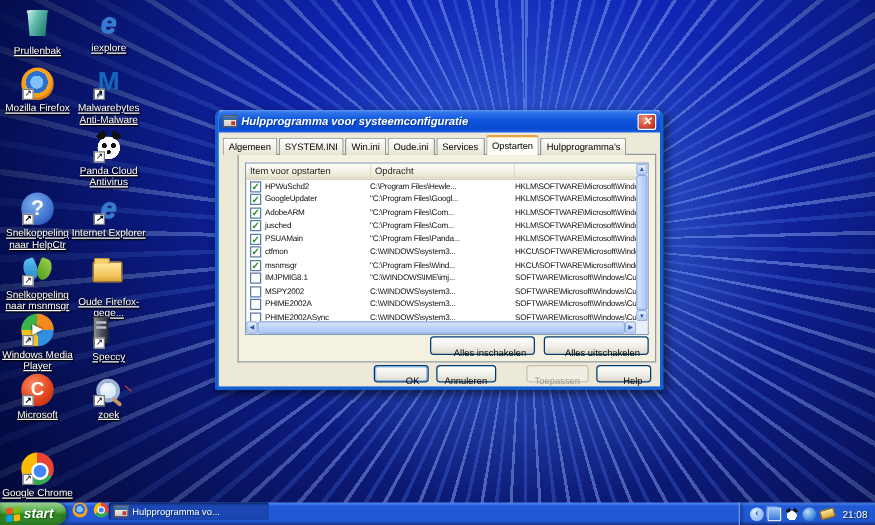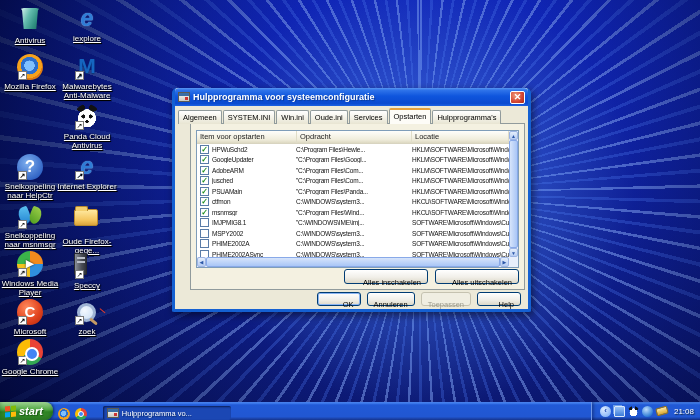--- a/index.html
+++ b/index.html
@@ -58,21 +58,21 @@
     transform:rotate(40deg);border-radius:2px;box-shadow:0 -14px 0 -1px #e03a2a;}
   .ico-chrome{border-radius:50%;background:conic-gradient(#ea4335 0 33%,#34a853 33% 66%,#fbbc05 66% 100%);position:relative;}
   .ico-chrome::after{content:"";position:absolute;left:8px;top:8px;width:10px;height:10px;border-radius:50%;
     background:#4285f4;border:2px solid #fff;}
 
   
   .dlg{position:absolute;left:172px;top:88px;width:359px;height:224px;background:#ece9d8;
     border:3px solid #1460d2;border-top:none;border-radius:5px 5px 2px 2px;
     box-shadow:2px 3px 8px rgba(0,0,0,.55);font-size:7.5px;}
   .tbar{height:18px;margin:-0px -0px 0;border-radius:4px 4px 0 0;display:flex;align-items:center;gap:3px;padding:0 3px;
-    background:linear-gradient(#5a96f2 0%,#2f74ea 12%,#0f55dd 45%,#0a4ad0 85%,#1c62e2 100%);}
+    background:linear-gradient(#5a96f2 0%,#2f74ea 12%,#0f55dd 45%,#0a4ad0 85%,#1c62e2 100%);font-style:italic;}
   .tbar-title{flex:1;color:#fff;font-size:9px;font-weight:bold;text-shadow:1px 1px 1px #0a3a9a;
     white-space:nowrap;overflow:hidden;}
   .ico-msconfig{width:12px;height:10px;background:linear-gradient(#fdfdfa,#c9c9c2);border:1px solid #5a5a56;position:relative;flex:none;}
   .ico-msconfig::before{content:"";position:absolute;left:0;top:0;right:0;height:3px;background:#3a6ea5;}
   .ico-msconfig::after{content:"";position:absolute;right:1px;bottom:1px;width:3px;height:3px;background:#c33;}
   .xbtn{width:15px;height:13px;border-radius:2px;border:1px solid #fff;
     background:radial-gradient(circle at 35% 30%,#f09a7a,#d64a36 55%,#a82615);
     color:#fff;font-size:9px;line-height:11px;text-align:center;font-weight:bold;cursor:pointer;flex:none;}
   .tabs{position:absolute;left:3px;top:22px;display:flex;gap:1px;z-index:2;}
   .tab{padding:2px 4px 1px;background:linear-gradient(#fff,#e8e5d2);border:1px solid #919b9c;border-bottom:none;
@@ -99,38 +99,38 @@
   .hscroll .sbtn{width:9px;height:10px;font-size:5px;line-height:9px;}
   .vthumb{flex:1;margin:0;background:linear-gradient(90deg,#d6e4fb,#a9c6f6);border:1px solid #88a9e8;border-radius:2px;cursor:pointer;}
   .hthumb{flex:1;background:linear-gradient(#d6e4fb,#a9c6f6);border:1px solid #88a9e8;border-radius:2px;cursor:pointer;}
   .scorner{position:absolute;right:0;bottom:0;width:9px;height:10px;background:#e8effc;}
   .panel-btns{position:absolute;right:5px;bottom:5px;display:flex;gap:7px;}
   .btn{height:15px;min-width:84px;padding:6px 6px;font-size:7.5px;color:#000;text-align:right;line-height:13px;
     background:linear-gradient(#fff,#f1efe9 55%,#dcd8c8);border:1px solid #003c74;border-radius:3px;cursor:pointer;}
   .dlg-btns{position:absolute;right:7px;bottom:3px;display:flex;gap:6px;}
   .dlg-btns .btn{min-width:44px;height:14px;line-height:12px;}
   .btn.default{box-shadow:inset 0 0 0 1px #8ab4f2;}
-  .btn.disabled{color:#9c9a8c;border-color:#c5c2b0;background:#f0eee2;cursor:default;}
+  .btn.disabled{color:#9c9a8c;border-color:#c5c2b0;background:#f0eee2;cursor:default;margin-left:18px;}
 
   
-  .taskbar{position:absolute;left:0;bottom:0;width:700px;height:18px;display:flex;align-items:flex-end;
+  .taskbar{position:absolute;left:0;bottom:0;width:700px;height:18px;display:flex;align-items:flex-start;
     background:linear-gradient(#4b84ec 0%,#3a77ea 8%,#2159d6 16%,#2157d2 82%,#16348c 100%);}
   .start{height:18px;padding:0 10px 0 5px;border-radius:0 8px 8px 0;display:flex;align-items:center;gap:3px;
     background:linear-gradient(#9ed392 0%,#57ab49 40%,#2e8424 55%,#3f9a32 100%);
     box-shadow:inset 0 -3px 4px rgba(0,50,0,.35),1px 0 3px rgba(0,0,0,.5);cursor:pointer;}
   .start span{color:#fff;font-weight:bold;font-style:italic;font-size:11px;text-shadow:1px 1px 1px #1c5a14;}
   .winflag{width:11px;height:11px;display:grid;grid-template-columns:1fr 1fr;grid-template-rows:1fr 1fr;gap:1px;
     transform:skewY(-6deg);}
   .winflag i{display:block;}
   .qicon{width:12px;height:12px;margin-left:5px;border-radius:50%;cursor:pointer;flex:none;}
   .q-ff{background:radial-gradient(circle at 48% 45%,#7fc0ff 0 28%,#2a6fd0 29% 45%,#f6a21c 46% 70%,#a84d06 100%);}
   .q-ch{background:conic-gradient(#ea4335 0 33%,#34a853 33% 66%,#fbbc05 66% 100%);position:relative;}
   .q-ch::after{content:"";position:absolute;left:3px;top:3px;width:4px;height:4px;border-radius:50%;
     background:#4285f4;border:1px solid #fff;}
-  .taskbtn{margin-left:16px;width:128px;height:14px;border-radius:2px;display:flex;align-items:center;gap:3px;
+  .taskbtn{margin-left:0;width:128px;height:14px;border-radius:2px;display:flex;align-items:center;gap:3px;
     padding:0 4px;background:#1b47b4;box-shadow:inset 1px 1px 2px rgba(0,0,20,.6);cursor:pointer;}
   .taskbtn .tb-label{color:#fff;font-size:7.5px;white-space:nowrap;overflow:hidden;text-shadow:1px 1px 1px #0a2a6a;}
   .tray{margin-left:auto;height:18px;display:flex;align-items:center;gap:3px;padding:0 6px 0 8px;
     border-left:1px solid #6f97e8;box-shadow:inset 2px 0 3px rgba(0,0,30,.3);}
   .chev{width:11px;height:11px;border-radius:50%;background:radial-gradient(circle at 35% 30%,#dcebff,#6fa5f5);
     color:#1b47b4;font-size:8px;line-height:10px;text-align:center;font-weight:bold;cursor:pointer;}
   .tico{width:11px;height:11px;flex:none;cursor:pointer;}
   .t-net{background:linear-gradient(#9cc4f8,#3a7ad8);border:1px solid #dbe8fb;border-radius:1px;
     box-shadow:-2px -2px 0 -1px #6fa0e8;}
   .t-panda{border-radius:50%;background:
@@ -144,21 +144,21 @@
 </style>
 </head>
 <body>
 
 <div class="screen">
 
   <div class="dicon" style="left:0;top:6px">
     <div class="ico">
         <div class="ico-recycle"></div>
       </div>
-    <div class="dlabel">Antivirus</div>
+    <div class="dlabel">Prullenbak</div>
   </div>
   <div class="dicon" style="left:57px;top:6px">
     <div class="ico ico-e">e</div>
     <div class="dlabel">iexplore</div>
   </div>
   <div class="dicon" style="left:0;top:54px">
     <div class="ico ico-ff">
         <span class="ovl"></span>
       </div>
     <div class="dlabel">Mozilla Firefox</div>
@@ -207,21 +207,21 @@
   <div class="dicon" style="left:0;top:299px">
     <div class="ico ico-cc">C<span class="ovl"></span></div>
     <div class="dlabel">Microsoft</div>
   </div>
   <div class="dicon" style="left:57px;top:299px">
     <div class="ico ico-zoek">
         <span class="ovl"></span>
       </div>
     <div class="dlabel">zoek</div>
   </div>
-  <div class="dicon" style="left:0;top:339px">
+  <div class="dicon" style="left:0;top:362px">
     <div class="ico ico-chrome">
         <span class="ovl"></span>
       </div>
     <div class="dlabel">Google Chrome</div>
   </div>
 
   <div class="dlg">
     <div class="tbar">
       <div class="ico-msconfig"></div>
       <div class="tbar-title">Hulpprogramma voor systeemconfiguratie</div>
@@ -236,21 +236,20 @@
       <div class="tab">Services</div>
       <div class="tab on">Opstarten</div>
       <div class="tab">Hulpprogramma's</div>
     </div>
 
     <div class="panel">
       <div class="listview">
         <div class="lheader">
           <span class="h1">Item voor opstarten</span>
           <span class="h2">Opdracht</span>
-          <span class="h3">Locatie</span>
         </div>
         <div class="lrows">
           <div class="lrow">
             <span class="cb on"></span>
             <span class="c1">HPWuSchd2</span>
             <span class="c2">C:\Program Files\Hewle...</span>
             <span class="c3">HKLM\SOFTWARE\Microsoft\Windows\CurrentVersi...</span>
           </div>
           <div class="lrow">
             <span class="cb on"></span>

